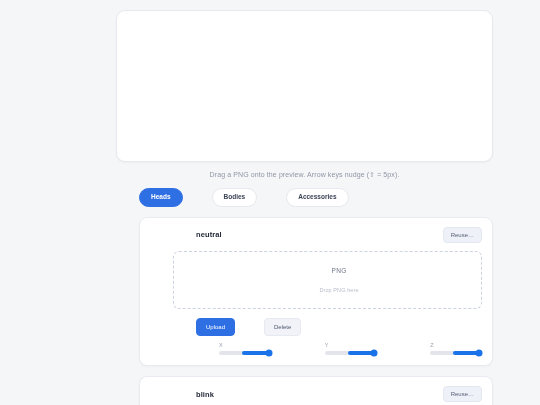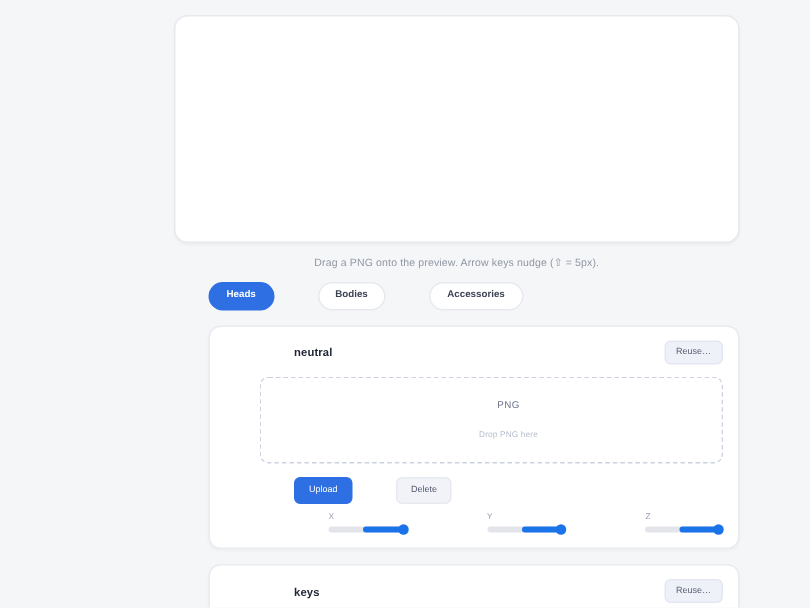--- a/index.html
+++ b/index.html
@@ -218,19 +218,19 @@
             <div class="slider-label">Z</div>
             <div class="track">
               <div class="fill" style="width: 50%;"></div>
               <div class="thumb" style="left: 50%;"></div>
             </div>
           </div>
         </div>
       </div>
       <div class="card">
         <div class="card-head">
-          <div class="card-title">keys</div>
+          <div class="card-title">blink</div>
           <div class="reuse-btn">Reuse…</div>
         </div>
       </div>
     </div>
 
 </div>
 
 </body></html>

